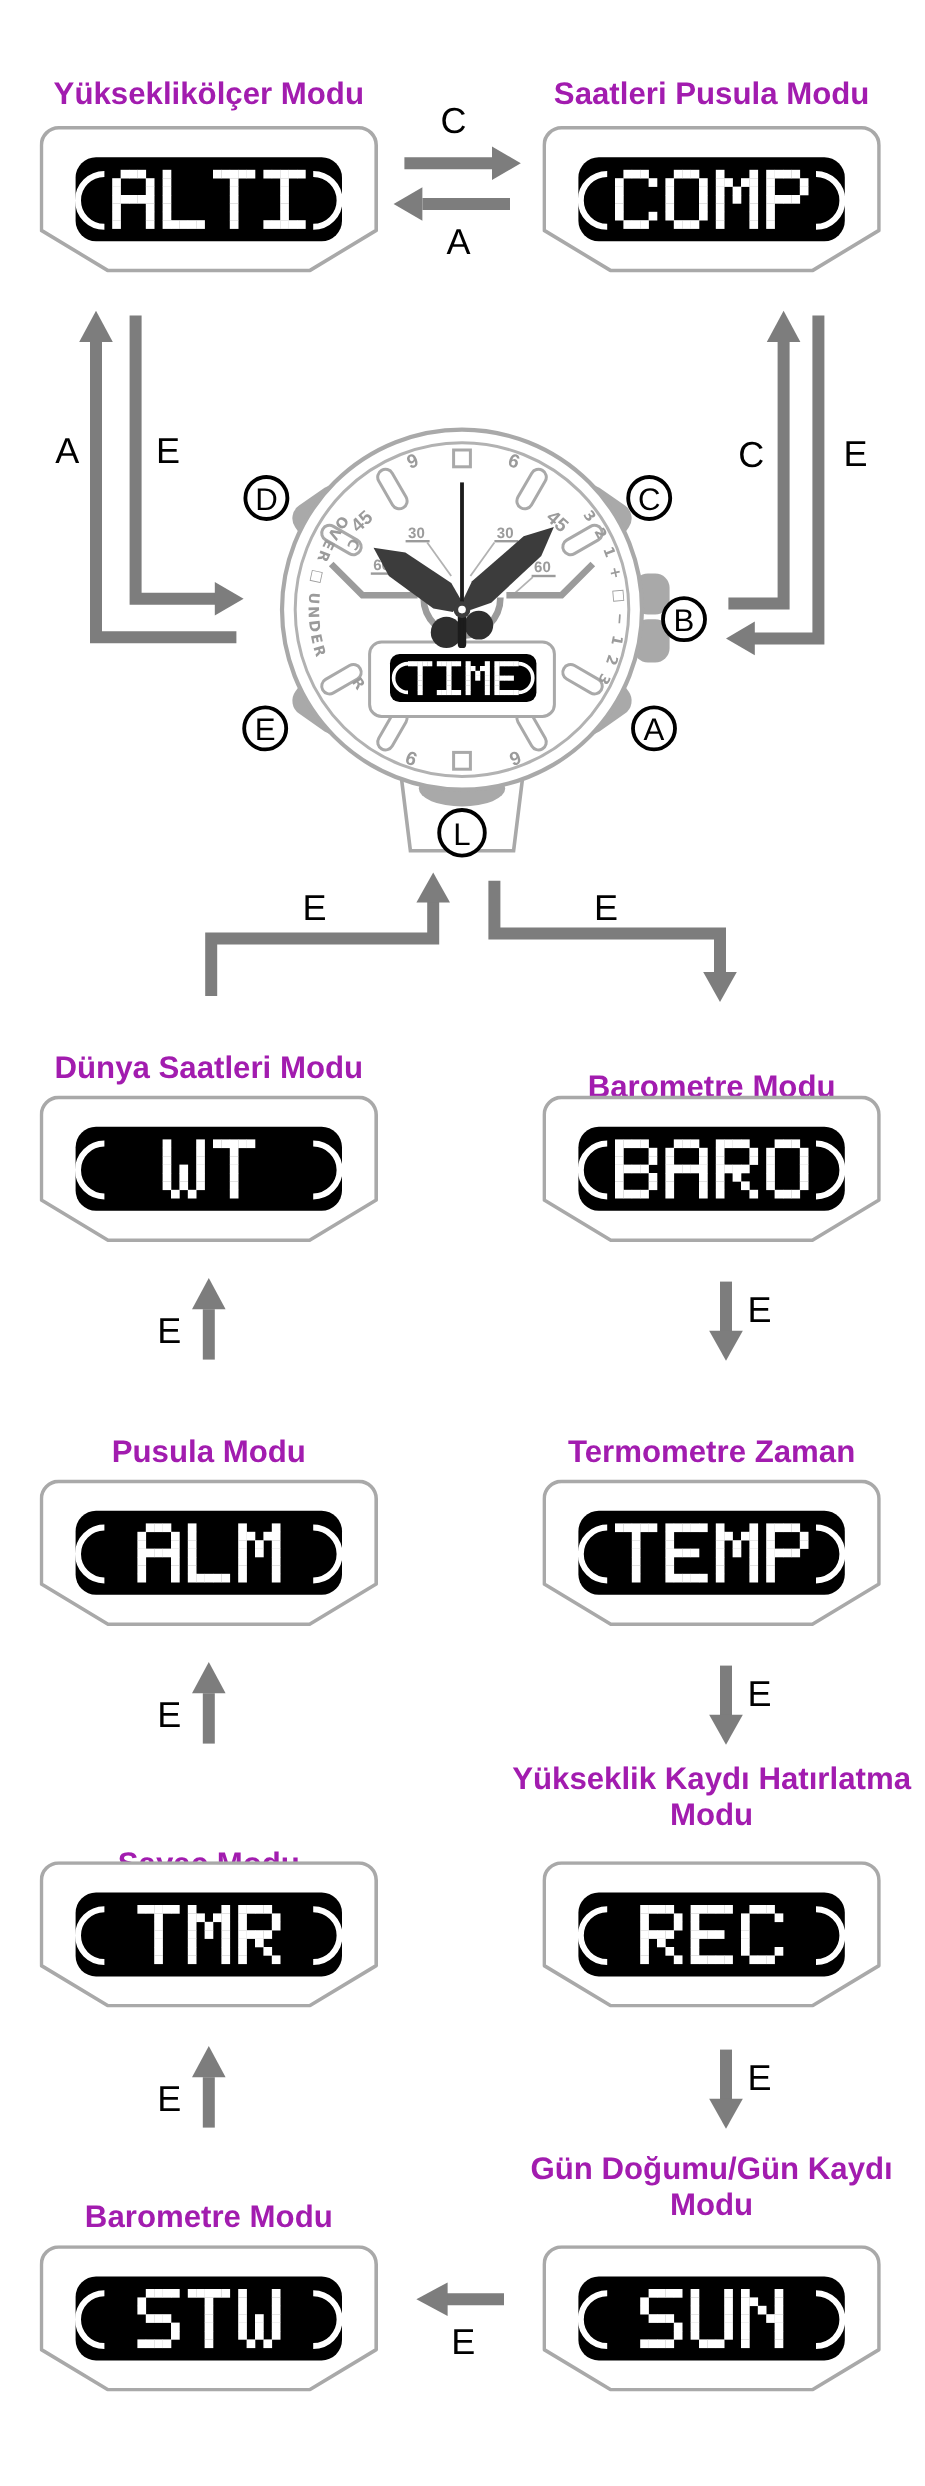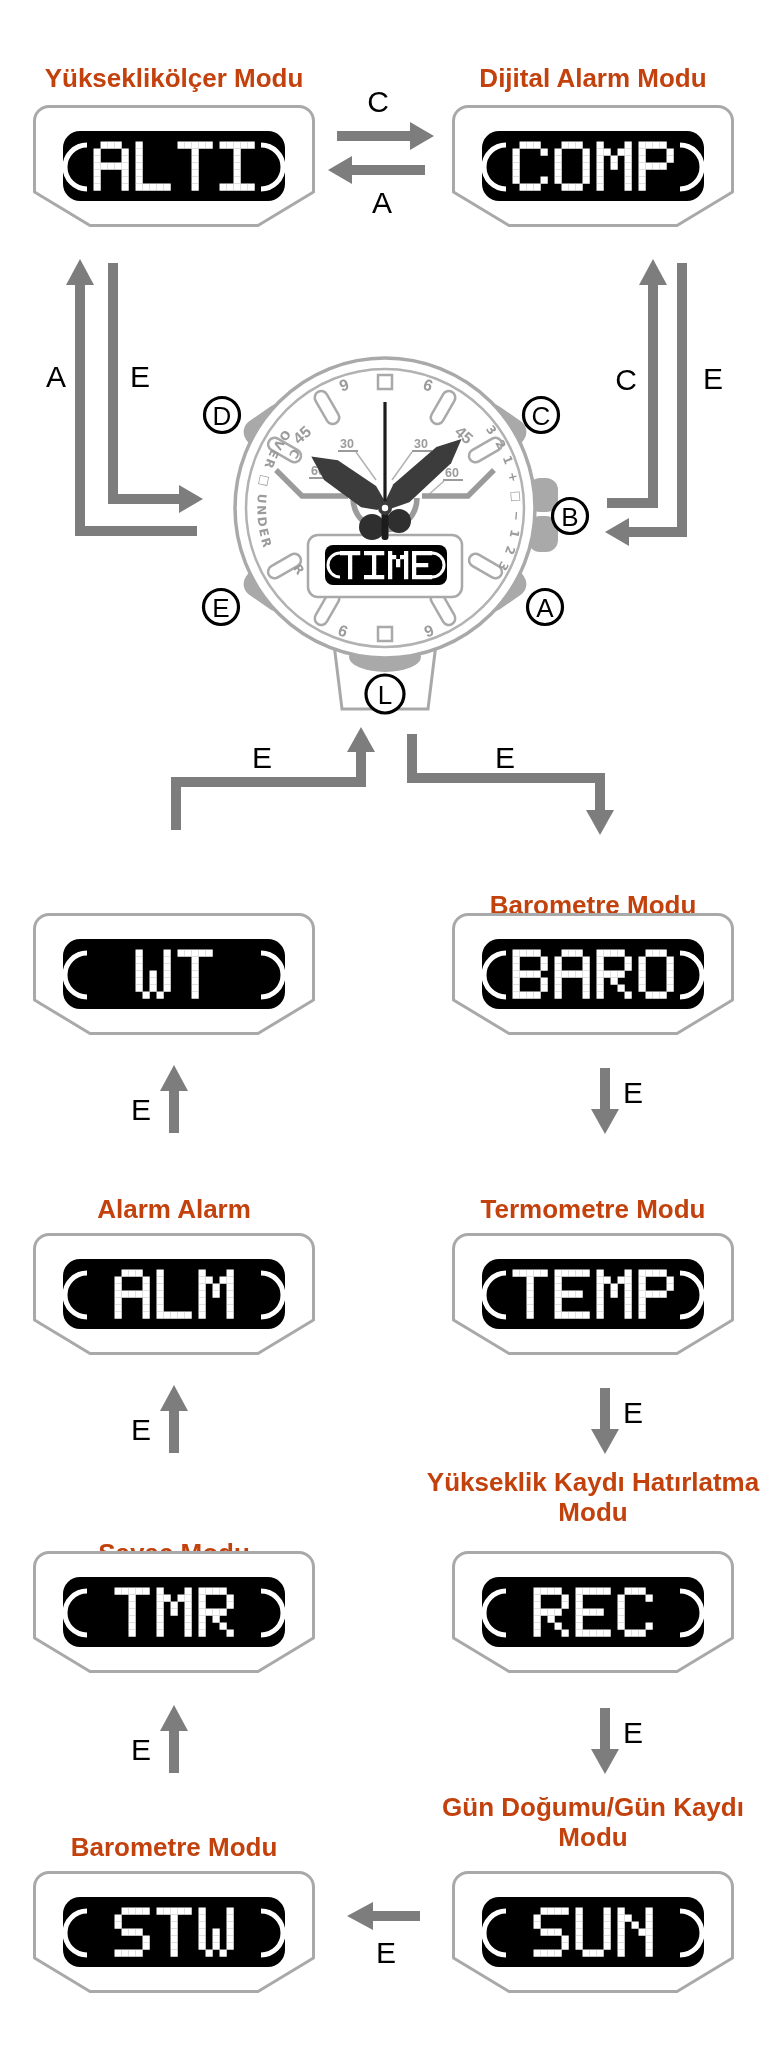--- a/index.html
+++ b/index.html
@@ -1,21 +1,21 @@
 <!DOCTYPE html>
 <html><head>
 <meta charset="utf-8">
 <title>Watch Mode Navigation Diagram</title>
 <style>
   html,body{margin:0;padding:0;background:#fff;}
   #stage{position:relative;width:771px;height:2072px;background:#fff;
          font-family:"Liberation Sans",sans-serif;overflow:hidden;}
   #flow-arrows{position:absolute;left:0;top:0;width:771px;height:2072px;}
   .mode-label{position:absolute;transform:translateX(-50%);font-weight:bold;
-              font-size:26px;color:#c2410c;text-align:center;line-height:1.16;white-space:nowrap;}
+              font-size:26px;color:#a21caf;text-align:center;line-height:1.16;white-space:nowrap;}
   .arrow-label{position:absolute;transform:translate(-50%,-50%);font-size:30px;
                font-weight:400;color:#000;}
   .display{position:absolute;width:282px;height:122px;}
   .lcdarc{fill:none;stroke:#fff;stroke-width:5;}
   .lcdarc-s{fill:none;stroke:#fff;stroke-width:3;}
   #watch-svg{position:absolute;left:190px;top:340px;width:410px;height:400px;}
   .ringnum{fill:#9b9b9b;font:bold 16px "Liberation Sans",sans-serif;
            text-anchor:middle;dominant-baseline:central;}
   .subnum{fill:#9b9b9b;font:bold 12.5px "Liberation Sans",sans-serif;
           text-anchor:middle;dominant-baseline:central;}
@@ -339,21 +339,21 @@
           <rect x="200.5" y="57.5" width="7.25" height="7.25" fill="#ffffff"></rect>
           <rect x="200.5" y="64.5" width="7.25" height="7.25" fill="#ffffff"></rect>
           <rect x="200.5" y="71.5" width="7.25" height="7.25" fill="#ffffff"></rect>
           <rect x="186.5" y="78.5" width="7.25" height="7.25" fill="#ffffff"></rect>
           <rect x="193.5" y="78.5" width="7.25" height="7.25" fill="#ffffff"></rect>
           <rect x="200.5" y="78.5" width="7.25" height="7.25" fill="#ffffff"></rect>
           <rect x="207.5" y="78.5" width="7.25" height="7.25" fill="#ffffff"></rect>
           <rect x="214.5" y="78.5" width="7.25" height="7.25" fill="#ffffff"></rect>
         </g>
       </svg></div>
-    <div class="mode-label" style="left: 593px; top: 63px;">Dijital Alarm Modu</div>
+    <div class="mode-label" style="left: 593px; top: 63px;">Saatleri Pusula Modu</div>
     <div class="display" style="left: 452px; top: 105px;"><svg viewBox="0 0 282 122" width="282" height="122">
         <path d="M 16 1.5 H 266 A 14.5 14.5 0 0 1 280.5 16 V 87 L 225 120.5 H 57 L 1.5 87 V 16 A 14.5 14.5 0 0 1 16 1.5 Z" fill="#ffffff" stroke="#a9a9a9" stroke-width="3" stroke-linejoin="round"></path>
   <rect x="30" y="26" width="222" height="70" rx="17" fill="#000000"></rect>
   <path class="lcdarc" d="M 54 40 A 22 22 0 0 0 54 84"></path>
   <path class="lcdarc" d="M 228 40 A 22 22 0 0 1 228 84"></path>
     <g>
           <rect x="67.5" y="36.5" width="7.25" height="7.25" fill="#ffffff"></rect>
           <rect x="74.5" y="36.5" width="7.25" height="7.25" fill="#ffffff"></rect>
           <rect x="81.5" y="36.5" width="7.25" height="7.25" fill="#ffffff"></rect>
           <rect x="60.5" y="43.5" width="7.25" height="7.25" fill="#ffffff"></rect>
@@ -410,20 +410,21 @@
           <rect x="214.5" y="50.5" width="7.25" height="7.25" fill="#ffffff"></rect>
           <rect x="186.5" y="57.5" width="7.25" height="7.25" fill="#ffffff"></rect>
           <rect x="193.5" y="57.5" width="7.25" height="7.25" fill="#ffffff"></rect>
           <rect x="200.5" y="57.5" width="7.25" height="7.25" fill="#ffffff"></rect>
           <rect x="207.5" y="57.5" width="7.25" height="7.25" fill="#ffffff"></rect>
           <rect x="186.5" y="64.5" width="7.25" height="7.25" fill="#ffffff"></rect>
           <rect x="186.5" y="71.5" width="7.25" height="7.25" fill="#ffffff"></rect>
           <rect x="186.5" y="78.5" width="7.25" height="7.25" fill="#ffffff"></rect>
         </g>
       </svg></div>
+    <div class="mode-label" style="left: 174px; top: 874px;">Dünya Saatleri Modu</div>
     <div class="display" style="left: 33px; top: 913px;"><svg viewBox="0 0 282 122" width="282" height="122">
         <path d="M 16 1.5 H 266 A 14.5 14.5 0 0 1 280.5 16 V 87 L 225 120.5 H 57 L 1.5 87 V 16 A 14.5 14.5 0 0 1 16 1.5 Z" fill="#ffffff" stroke="#a9a9a9" stroke-width="3" stroke-linejoin="round"></path>
   <rect x="30" y="26" width="222" height="70" rx="17" fill="#000000"></rect>
   <path class="lcdarc" d="M 54 40 A 22 22 0 0 0 54 84"></path>
   <path class="lcdarc" d="M 228 40 A 22 22 0 0 1 228 84"></path>
     <g>
           <rect x="102.5" y="36.5" width="7.25" height="7.25" fill="#ffffff"></rect>
           <rect x="130.5" y="36.5" width="7.25" height="7.25" fill="#ffffff"></rect>
           <rect x="102.5" y="43.5" width="7.25" height="7.25" fill="#ffffff"></rect>
           <rect x="130.5" y="43.5" width="7.25" height="7.25" fill="#ffffff"></rect>
@@ -527,21 +528,21 @@
           <rect x="214.5" y="57.5" width="7.25" height="7.25" fill="#ffffff"></rect>
           <rect x="186.5" y="64.5" width="7.25" height="7.25" fill="#ffffff"></rect>
           <rect x="214.5" y="64.5" width="7.25" height="7.25" fill="#ffffff"></rect>
           <rect x="186.5" y="71.5" width="7.25" height="7.25" fill="#ffffff"></rect>
           <rect x="214.5" y="71.5" width="7.25" height="7.25" fill="#ffffff"></rect>
           <rect x="193.5" y="78.5" width="7.25" height="7.25" fill="#ffffff"></rect>
           <rect x="200.5" y="78.5" width="7.25" height="7.25" fill="#ffffff"></rect>
           <rect x="207.5" y="78.5" width="7.25" height="7.25" fill="#ffffff"></rect>
         </g>
       </svg></div>
-    <div class="mode-label" style="left: 174px; top: 1194px;">Alarm Alarm</div>
+    <div class="mode-label" style="left: 174px; top: 1194px;">Pusula Modu</div>
     <div class="display" style="left: 33px; top: 1233px;"><svg viewBox="0 0 282 122" width="282" height="122">
         <path d="M 16 1.5 H 266 A 14.5 14.5 0 0 1 280.5 16 V 87 L 225 120.5 H 57 L 1.5 87 V 16 A 14.5 14.5 0 0 1 16 1.5 Z" fill="#ffffff" stroke="#a9a9a9" stroke-width="3" stroke-linejoin="round"></path>
   <rect x="30" y="26" width="222" height="70" rx="17" fill="#000000"></rect>
   <path class="lcdarc" d="M 54 40 A 22 22 0 0 0 54 84"></path>
   <path class="lcdarc" d="M 228 40 A 22 22 0 0 1 228 84"></path>
     <g>
           <rect x="88.5" y="36.5" width="7.25" height="7.25" fill="#ffffff"></rect>
           <rect x="95.5" y="36.5" width="7.25" height="7.25" fill="#ffffff"></rect>
           <rect x="102.5" y="36.5" width="7.25" height="7.25" fill="#ffffff"></rect>
           <rect x="81.5" y="43.5" width="7.25" height="7.25" fill="#ffffff"></rect>
@@ -583,21 +584,21 @@
           <rect x="179.5" y="57.5" width="7.25" height="7.25" fill="#ffffff"></rect>
           <rect x="193.5" y="57.5" width="7.25" height="7.25" fill="#ffffff"></rect>
           <rect x="165.5" y="64.5" width="7.25" height="7.25" fill="#ffffff"></rect>
           <rect x="193.5" y="64.5" width="7.25" height="7.25" fill="#ffffff"></rect>
           <rect x="165.5" y="71.5" width="7.25" height="7.25" fill="#ffffff"></rect>
           <rect x="193.5" y="71.5" width="7.25" height="7.25" fill="#ffffff"></rect>
           <rect x="165.5" y="78.5" width="7.25" height="7.25" fill="#ffffff"></rect>
           <rect x="193.5" y="78.5" width="7.25" height="7.25" fill="#ffffff"></rect>
         </g>
       </svg></div>
-    <div class="mode-label" style="left: 593px; top: 1194px;">Termometre Modu</div>
+    <div class="mode-label" style="left: 593px; top: 1194px;">Termometre Zaman</div>
     <div class="display" style="left: 452px; top: 1233px;"><svg viewBox="0 0 282 122" width="282" height="122">
         <path d="M 16 1.5 H 266 A 14.5 14.5 0 0 1 280.5 16 V 87 L 225 120.5 H 57 L 1.5 87 V 16 A 14.5 14.5 0 0 1 16 1.5 Z" fill="#ffffff" stroke="#a9a9a9" stroke-width="3" stroke-linejoin="round"></path>
   <rect x="30" y="26" width="222" height="70" rx="17" fill="#000000"></rect>
   <path class="lcdarc" d="M 54 40 A 22 22 0 0 0 54 84"></path>
   <path class="lcdarc" d="M 228 40 A 22 22 0 0 1 228 84"></path>
     <g>
           <rect x="60.5" y="36.5" width="7.25" height="7.25" fill="#ffffff"></rect>
           <rect x="67.5" y="36.5" width="7.25" height="7.25" fill="#ffffff"></rect>
           <rect x="74.5" y="36.5" width="7.25" height="7.25" fill="#ffffff"></rect>
           <rect x="81.5" y="36.5" width="7.25" height="7.25" fill="#ffffff"></rect>

